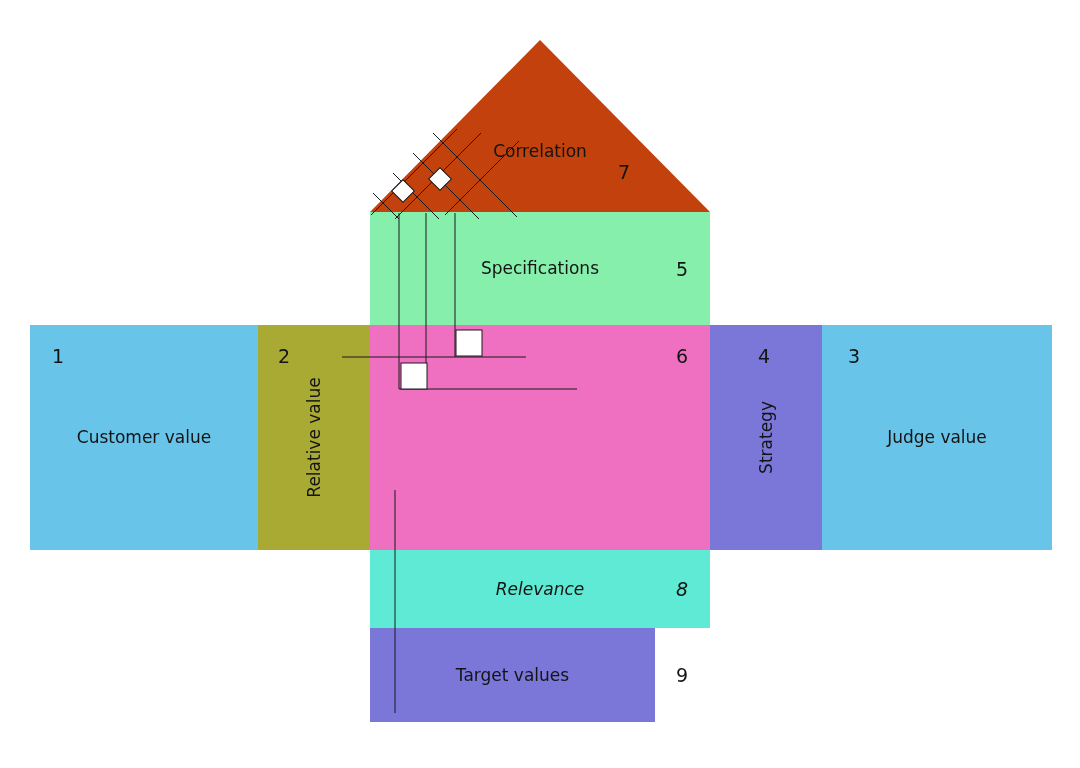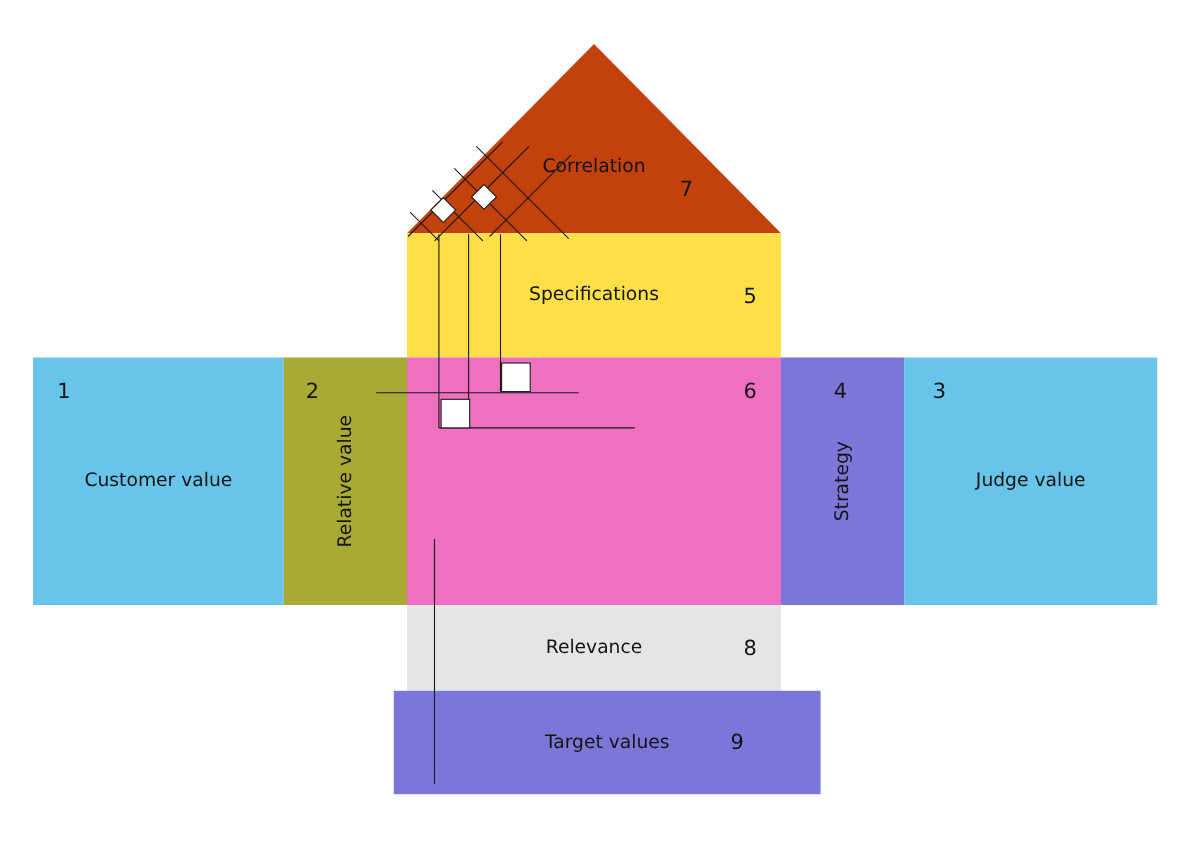--- a/index.html
+++ b/index.html
@@ -58,21 +58,21 @@
 </head>
 <body>
 
 <div class="canvas">
 
   <div class="box roof" style="left: 370px; top: 40px; width: 340px; height: 172px; background-color: #c2410c;">
     <span class="label">Correlation</span>
     <span class="num" style="left:248px; top:121px;">7</span>
   </div>
 
-  <div class="box" style="left: 370px; top: 212px; width: 340px; height: 113px; background-color: #fde047;">
+  <div class="box" style="left: 370px; top: 212px; width: 340px; height: 113px; background-color: #86efac;">
     <span class="label">Specifications</span>
     <span class="num" style="left:306px; top:46px;">5</span>
   </div>
 
   <div class="box" style="left: 30px; top: 325px; width: 228px; height: 225px; background-color: rgb(104, 197, 233);">
     <span class="label">Customer value</span>
     <span class="num" style="left:22px; top:20px;">1</span>
   </div>
 
   <div class="box" style="left: 258px; top: 325px; width: 112px; height: 225px; background-color: rgb(169, 170, 51);">
@@ -87,26 +87,26 @@
   <div class="box" style="left: 710px; top: 325px; width: 112px; height: 225px; background-color: rgb(122, 119, 217);">
     <span class="label vlabel">Strategy</span>
     <span class="num" style="left:48px; top:20px;">4</span>
   </div>
 
   <div class="box" style="left: 822px; top: 325px; width: 230px; height: 225px; background-color: rgb(104, 197, 233);">
     <span class="label">Judge value</span>
     <span class="num" style="left:26px; top:20px;">3</span>
   </div>
 
-  <div class="box" style="left: 370px; top: 550px; width: 340px; height: 78px; background-color: #e5e5e5;">
+  <div class="box" style="left: 370px; top: 550px; width: 340px; height: 78px; background-color: #5eead4; font-style: italic;">
     <span class="label">Relevance</span>
     <span class="num" style="left:306px; top:28px;">8</span>
   </div>
 
-  <div class="box" style="left: 358px; top: 628px; width: 388px; height: 94px; background-color: rgb(122, 119, 217);">
+  <div class="box" style="left: 370px; top: 628px; width: 285px; height: 94px; background-color: rgb(122, 119, 217);">
     <span class="label">Target values</span>
     <span class="num" style="left:306px; top:36px;">9</span>
   </div>
 
   <svg class="overlay" viewBox="0 0 1080 768">
 
     <g>
       <line x1="433" y1="133" x2="517" y2="217"></line>
       <line x1="413" y1="153" x2="479" y2="219"></line>
       <line x1="393" y1="173" x2="439" y2="219"></line>

